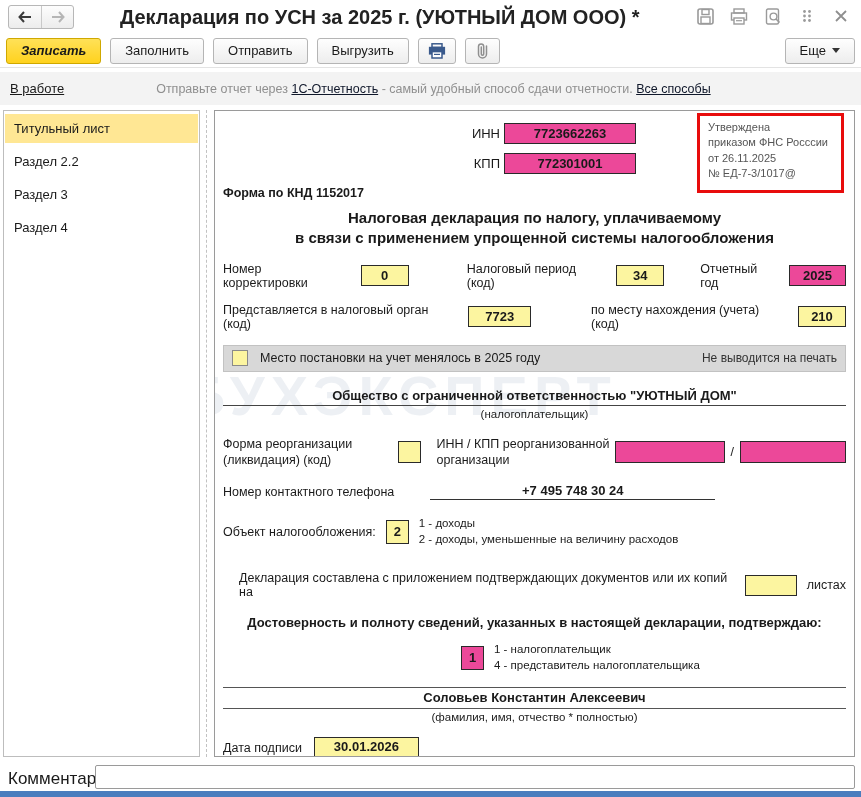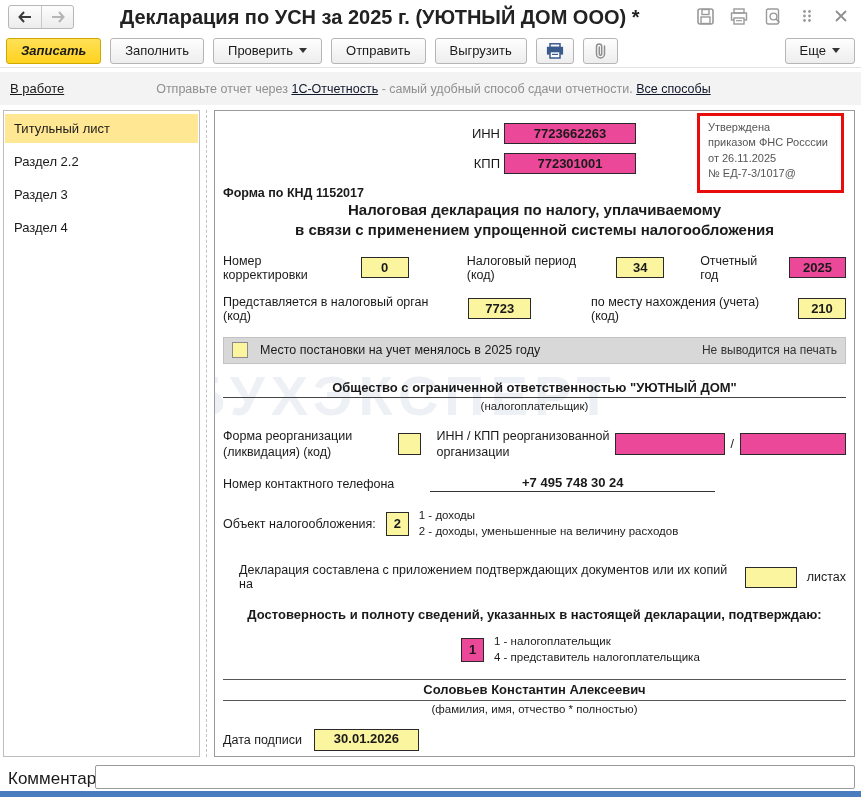--- a/index.html
+++ b/index.html
@@ -49,21 +49,21 @@
   .idrow { display:flex; align-items:center; margin-left:235px; margin-top:4px; }
   .idrow .lbl { font-size:13px; width:42px; text-align:right; margin-right:4px; }
   .cell { border:1px solid #2a2a2a; text-align:center; font-weight:bold; font-size:13px; padding:1px 4px; background:#ec4899; }
   .cell.y { background:#fcf5a0; }
   .idbox { width:132px; height:21px; line-height:17px; }
 
   .approval { position:absolute; right:10px; top:2px; width:147px; height:80px; border:3px solid #e80c0c; padding:4px 4px 4px 8px;
               font-size:11px; line-height:1.4; color:#555; z-index:2; background:transparent; }
 
   .knd { font-size:12.5px; font-weight:bold; margin-top:12px; }
-  .decl-title { text-align:center; font-size:15px; font-weight:bold; line-height:1.35; }
+  .decl-title { text-align:center; font-size:15px; font-weight:bold; line-height:1.35; margin-top:8px; }
 
   .frow { display:flex; align-items:center; margin-top:13px; font-size:12.5px; }
   .box-s { height:21px; min-width:48px; line-height:17px; }
 
   .graybar { margin-top:14px; height:27px; background:#d8d8d8; border:1px solid #c2c2c2; display:flex; align-items:center; padding:0 8px; font-size:12.5px; }
   .chk { width:16px; height:16px; background:#fcf5a0; border:1px solid #8a8a8a; margin-right:12px; cursor:pointer; }
   .grayright { margin-left:auto; font-size:12px; color:#333; }
 
   .orgname { margin-top:16px; text-align:center; font-weight:bold; font-size:13px; border-bottom:1px solid #444; padding-bottom:2px; }
   .undercap { text-align:center; font-size:11.5px; margin-top:2px; color:#222; }
@@ -139,24 +139,20 @@
       <svg width="14" height="14" viewBox="0 0 14 14">
           <path d="M2 2 L12 12 M12 2 L2 12" stroke="#8f8f8f" stroke-width="1.8"></path>
         </svg>
     </span>
   </div>
 </div>
 
 <div class="toolbar">
   <button class="btn primary">Записать</button>
   <button class="btn">Заполнить</button>
-  <button class="btn">
-      <span>Проверить</span>
-      <span class="caret"></span>
-    </button>
   <button class="btn">Отправить</button>
   <button class="btn">Выгрузить</button>
   <button class="btn iconbtn">
     <svg width="18" height="16" viewBox="0 0 18 16">
         <rect x="4" y="0.8" width="10" height="3.6" stroke="#3a5a8c" fill="none" stroke-width="1.5"></rect>
         <rect x="1.5" y="4.4" width="15" height="6.6" stroke="#3a5a8c" fill="#3a5a8c" stroke-width="1.2"></rect>
         <rect x="4" y="8.6" width="10" height="6.4" stroke="#3a5a8c" fill="#fff" stroke-width="1.5"></rect>
         <line x1="6" y1="11.4" x2="12" y2="11.4" stroke="#3a5a8c" stroke-width="1.2"></line>
       </svg>
   </button>

